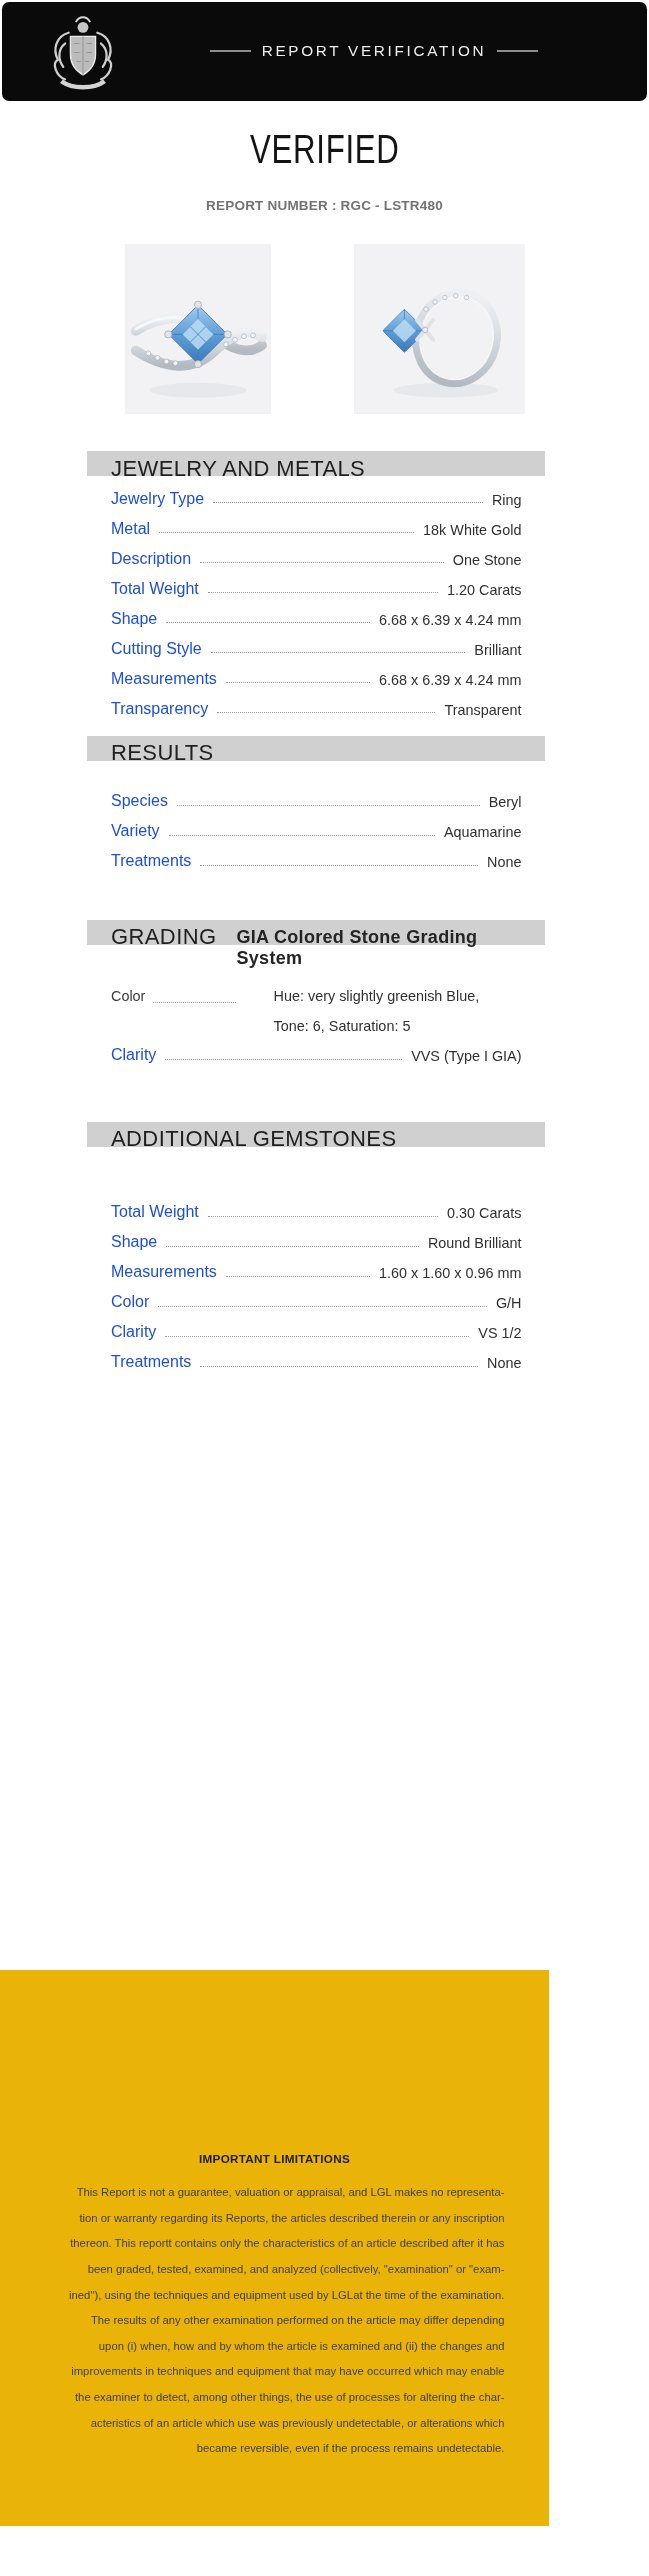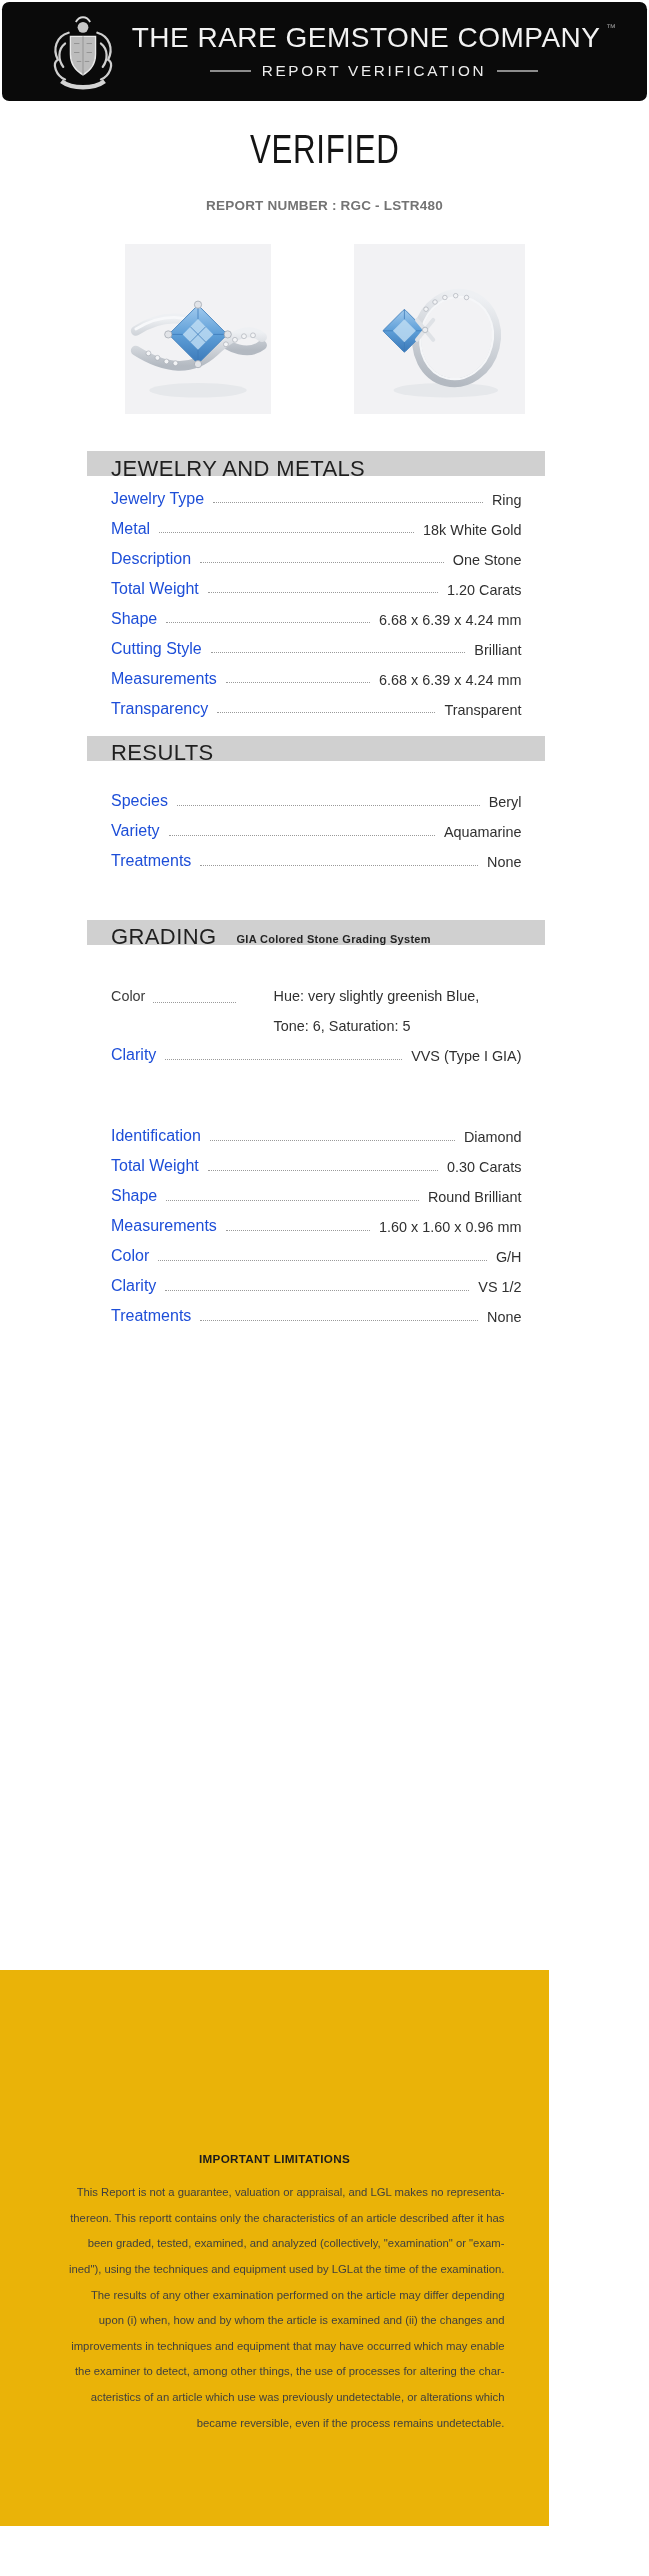--- a/index.html
+++ b/index.html
@@ -28,21 +28,21 @@
   .report-number{position:absolute;top:198px;left:0;width:100%;text-align:center;
     font-size:13.5px;font-weight:bold;color:#737373;letter-spacing:0.2px;}
   
   .photos{position:absolute;top:244px;left:0;width:100%;display:flex;justify-content:center;gap:83px;}
   .photo{background:#f2f2f4;}
   
   .sections{position:absolute;top:451px;left:87px;width:458px;}
   .section-bar{height:25px;background:#d0d0d0;display:flex;align-items:baseline;
     padding:0 0 0 24px;box-sizing:border-box;}
   .section-bar .bar-title{font-size:22px;color:#1f1f1f;letter-spacing:0.4px;position:relative;top:4.5px;}
-  .section-bar .bar-subtitle{font-size:11px;font-weight:bold;color:#242424;margin-left:20px;position:relative;top:3.6px;letter-spacing:0.3px;}
+  .section-bar .bar-subtitle{font-size:18px;font-weight:bold;color:#242424;margin-left:20px;position:relative;top:3.6px;letter-spacing:0.3px;}
   .rows{padding:8px 23.5px 0 24px;}
   .row{display:flex;align-items:flex-end;height:30px;}
   .row .label{font-size:16px;color:#1d4ed8;padding-bottom:6.3px;white-space:nowrap;}
   .row .value{font-size:14.4px;color:#303030;padding-bottom:6.3px;white-space:nowrap;}
   .dots{flex:1 1 auto;border-bottom:1.8px dotted #9a9a9a;margin:0 9px 10.8px;height:0;}
   .gap-results{margin-top:11.7px;}
   .rows-results{padding-top:26px;}
   .gap-grading{margin-top:43px;}
   .rows-grading{padding-top:36px;}
   .color-row{display:flex;align-items:flex-start;height:60px;}
@@ -72,23 +72,20 @@
         <path d="M60,34 C68,40 68,52 62,60"></path>
       </g>
       <path d="M32,10 C36,3 44,3 48,10" stroke="#d8d8d8" fill="none" stroke-width="2"></path>
       <circle cx="40" cy="16" r="6" fill="#c7c7c7"></circle>
       <path d="M26,26 h28 v20 c0,12 -7,19 -14,23 c-7,-4 -14,-11 -14,-23 z" fill="#bcbcbc" stroke="#e9e9e9" stroke-width="1.5"></path>
       <path d="M40,26 v43" stroke="#8f8f8f" stroke-width="1"></path>
       <path d="M30,34 h6 M44,34 h6 M30,44 h6 M44,44 h6 M33,54 h5 M42,54 h5" stroke="#8f8f8f" stroke-width="1"></path>
       <path d="M16,76 C28,85 52,85 64,76" stroke="#d4d4d4" fill="none" stroke-width="5"></path>
     </svg>
     <div class="header-text">
-      <div class="brand-line">
-        <span>THE RARE GEMSTONE COMPANY</span><sup>™</sup>
-      </div>
       <div class="sub-line">
         <span class="rule"></span>
         <span class="sub-title">REPORT VERIFICATION</span>
         <span class="rule"></span>
       </div>
     </div>
   </div>
 
   <div class="verified">
     <span>VERIFIED</span>
@@ -241,26 +238,24 @@
           <div>Tone: 6, Saturation: 5</div>
         </div>
       </div>
       <div class="row">
           <span class="label">Clarity</span>
           <span class="dots"></span>
           <span class="value">VVS (Type I GIA)</span>
         </div>
     </div>
 
+    <div class="section-bar gap-additional">
+      <span class="bar-title">ADDITIONAL GEMSTONES</span>
+    </div>
     <div class="rows rows-additional">
-      <div class="row">
-          <span class="label">Identification</span>
-          <span class="dots"></span>
-          <span class="value">Diamond</span>
-        </div>
       <div class="row">
           <span class="label">Total Weight</span>
           <span class="dots"></span>
           <span class="value">0.30 Carats</span>
         </div>
       <div class="row">
           <span class="label">Shape</span>
           <span class="dots"></span>
           <span class="value">Round Brilliant</span>
         </div>
@@ -284,20 +279,21 @@
           <span class="dots"></span>
           <span class="value">None</span>
         </div>
     </div>
   </div>
 
   <div class="footer-block">
     <div class="limitations-heading">IMPORTANT LIMITATIONS</div>
     <div class="limitations-text">
       <div>This Report is not a guarantee, valuation or appraisal, and LGL makes no representa-</div>
+      <div>tion or warranty regarding its Reports, the articles described therein or any inscription</div>
       <div>thereon. This reportt contains only the characteristics of an article described after it has</div>
       <div>been graded, tested, examined, and analyzed (collectively, "examination" or "exam-</div>
       <div>ined"), using the techniques and equipment used by LGLat the time of the examination.</div>
       <div>The results of any other examination performed on the article may differ depending</div>
       <div>upon (i) when, how and by whom the article is examined and (ii) the changes and</div>
       <div>improvements in techniques and equipment that may have occurred which may enable</div>
       <div>the examiner to detect, among other things, the use of processes for altering the char-</div>
       <div>acteristics of an article which use was previously undetectable, or alterations which</div>
       <div>became reversible, even if the process remains undetectable.</div>
     </div>

